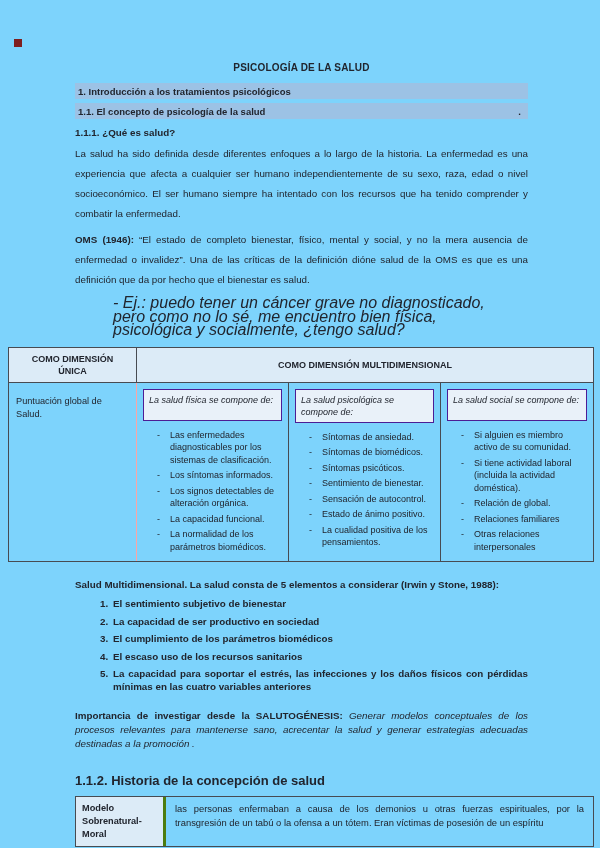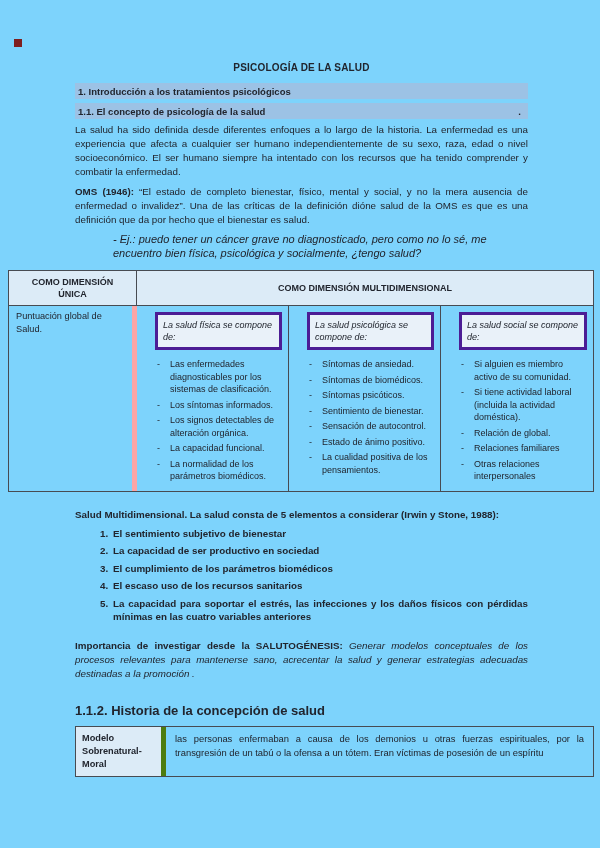--- a/index.html
+++ b/index.html
@@ -11,38 +11,38 @@
     color:#21252e;
     box-sizing:border-box;
     padding:62px 72px 0 75px;
     overflow:hidden;
   }
   .red-mark{position:absolute;left:14px;top:39px;width:8px;height:8px;background:#7e1e1e;}
   .title{font-size:10px;font-weight:bold;text-align:center;margin:0 0 10px 0;letter-spacing:.2px;}
   .hl{background:#9cc2e5;font-weight:bold;font-size:9.5px;line-height:11px;padding:2.5px 4px 2.5px 3px;margin-bottom:4px;display:flex;}
   .hl .dot{margin-left:auto;padding-right:3px;}
   .h3{font-weight:bold;font-size:9.8px;margin:8px 0 6px 0;}
-  .body-p{font-size:9.8px;line-height:14px;text-align:justify;margin:0 0 6px 0;}
-  .example{font-style:italic;font-size:11px;line-height:13.5px;margin:2px 0 10px 38px;width:382px;}
+  .body-p{font-size:9.8px;line-height:20px;text-align:justify;margin:0 0 6px 0;}
+  .example{font-style:italic;font-size:16px;line-height:13.5px;margin:2px 0 10px 38px;width:382px;}
 
   
   .t1{
     width:584px;margin-left:-67px;margin-top:4px;margin-bottom:16px;
     border:1px solid #474b52;
     display:grid;grid-template-columns:128px 1fr 1fr 1fr;
     font-size:9px;
   }
   .hc{background:#dcebf7;font-weight:bold;text-align:center;padding:5px 8px;border-bottom:1px solid #474b52;line-height:12px;display:flex;align-items:center;justify-content:center;}
   .hc-left{grid-column:1/2;border-right:1px solid #474b52;}
   .hc-right{grid-column:2/5;}
-  .bc-left{border-right:5px solid #fca5a5;padding:4px 7px;line-height:13px;font-size:9.2px;}
+  .bc-left{border-right:1px solid #fca5a5;padding:12px 7px;line-height:13px;font-size:9.2px;}
   .bc-left p{margin:0 0 1px 0;}
   .subcol{border-right:1px solid #474b52;}
   .subcol:last-child{border-right:none;}
-  .subhead{margin:6px 6px 4px 18px;border:3px solid #4c1d95;background:#e9f1f9;font-style:italic;padding:4px 5px;line-height:12px;min-height:22px;font-size:9px;}
+  .subhead{margin:6px 6px 4px 6px;border:1px solid #4c1d95;background:#e9f1f9;font-style:italic;padding:4px 5px;line-height:12px;min-height:22px;font-size:9px;}
   .dashlist{list-style:none;margin:8px 2px 8px 0;padding:0 6px 0 20px;}
   .dashlist li{position:relative;padding-left:13px;margin-bottom:3px;line-height:12.5px;font-size:9px;}
   .dashlist li::before{content:"-";position:absolute;left:0;}
 
   .bold-p{font-weight:bold;font-size:9.8px;line-height:14px;margin:4px 0 5px 0;text-align:justify;}
   ol.multi{margin:0 0 14px 0;padding-left:36px;font-weight:bold;font-size:9.8px;}
   ol.multi li{margin-bottom:4.5px;line-height:13px;text-align:justify;padding-left:2px;}
 
   .saluto{font-size:9.8px;line-height:14px;text-align:justify;margin:16px 0 0 0;}
   .saluto .b{font-weight:bold;}
@@ -50,40 +50,41 @@
 
   .h3-history{font-weight:bold;font-size:13px;margin:22px 0 8px 0;}
 
   
   .t2{
     display:grid;grid-template-columns:90px 1fr;
     border:1px solid #474b52;
     width:517px;
     font-size:9.4px;
   }
-  .t2-left{background:#dcebf7;font-weight:bold;padding:5px 6px;border-right:5px solid #4d7c0f;line-height:13px;font-size:9.2px;}
+  .t2-left{background:#dcebf7;font-weight:bold;padding:5px 6px;border-right:3px solid #4d7c0f;line-height:13px;font-size:9.2px;}
   .t2-right{padding:5px 9px 6px 9px;line-height:14px;text-align:justify;}
 </style>
 </head>
 <body>
 
 <div class="page">
   <div class="red-mark"></div>
 
   <h1 class="title">PSICOLOGÍA DE LA SALUD</h1>
 
   <div class="hl">
     <span>1. Introducción a los tratamientos psicológicos</span>
   </div>
 
   <div class="hl">
     <span>1.1. El concepto de psicología de la salud</span>
     <span class="dot">.</span>
   </div>
 
+  <p class="h3">1.1.1. ¿Qué es salud?</p>
 
   <p class="body-p">La salud ha sido definida desde diferentes enfoques a lo largo de la historia. La enfermedad es una experiencia que afecta a cualquier ser humano independientemente de su sexo, raza, edad o nivel socioeconómico. El ser humano siempre ha intentado con los recursos que ha tenido comprender y combatir la enfermedad.</p>
 
   <p class="body-p"><b>OMS (1946):</b><span> “El estado de completo bienestar, físico, mental y social, y no la mera ausencia de enfermedad o invalidez”. Una de las críticas de la definición dióne salud de la OMS es que es una definición que da por hecho que el bienestar es salud.</span></p>
 
   <p class="example">- Ej.: puedo tener un cáncer grave no diagnosticado, pero como no lo sé, me encuentro bien física, psicológica y socialmente, ¿tengo salud?</p>
 
   <div class="t1">
     <div class="hc hc-left">COMO DIMENSIÓN ÚNICA</div>
     <div class="hc hc-right">COMO DIMENSIÓN MULTIDIMENSIONAL</div>

